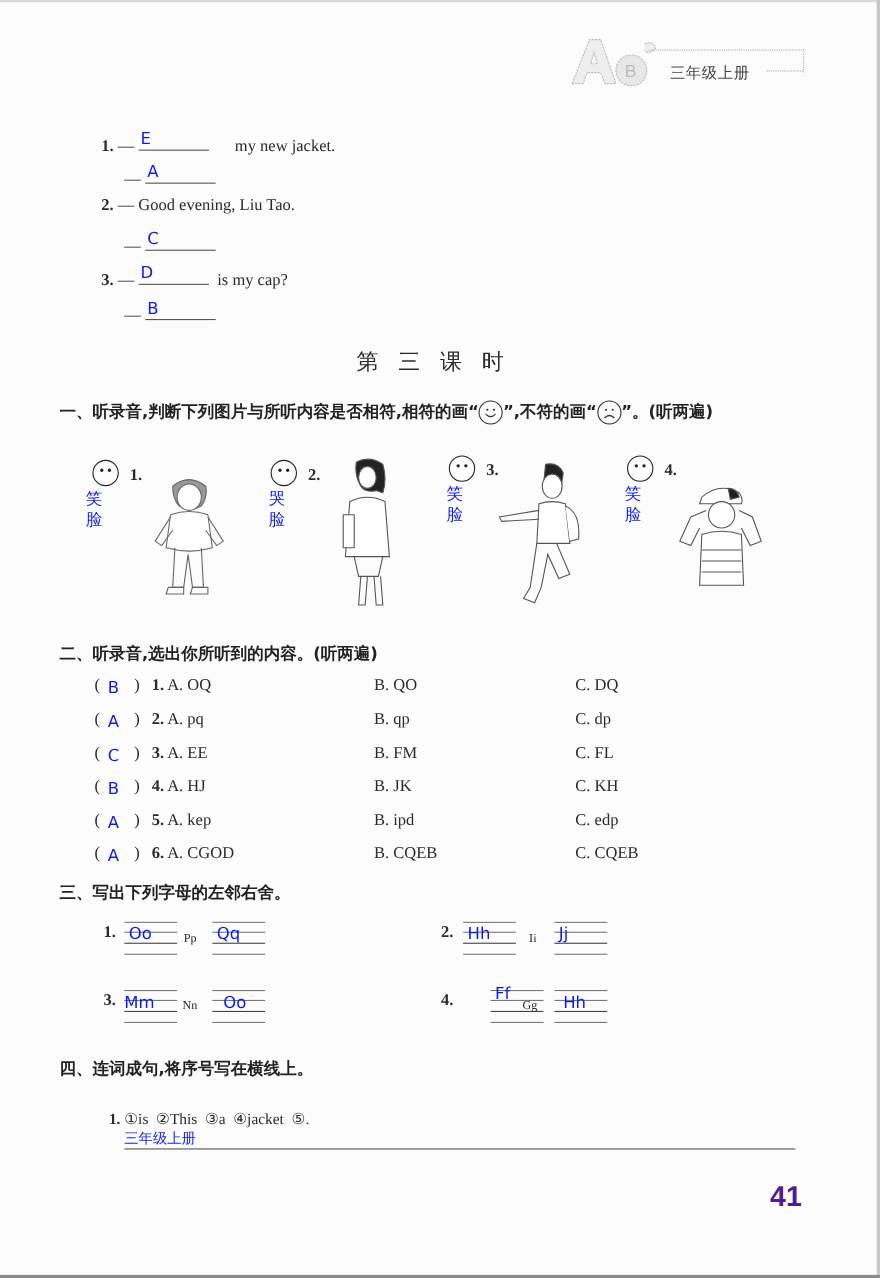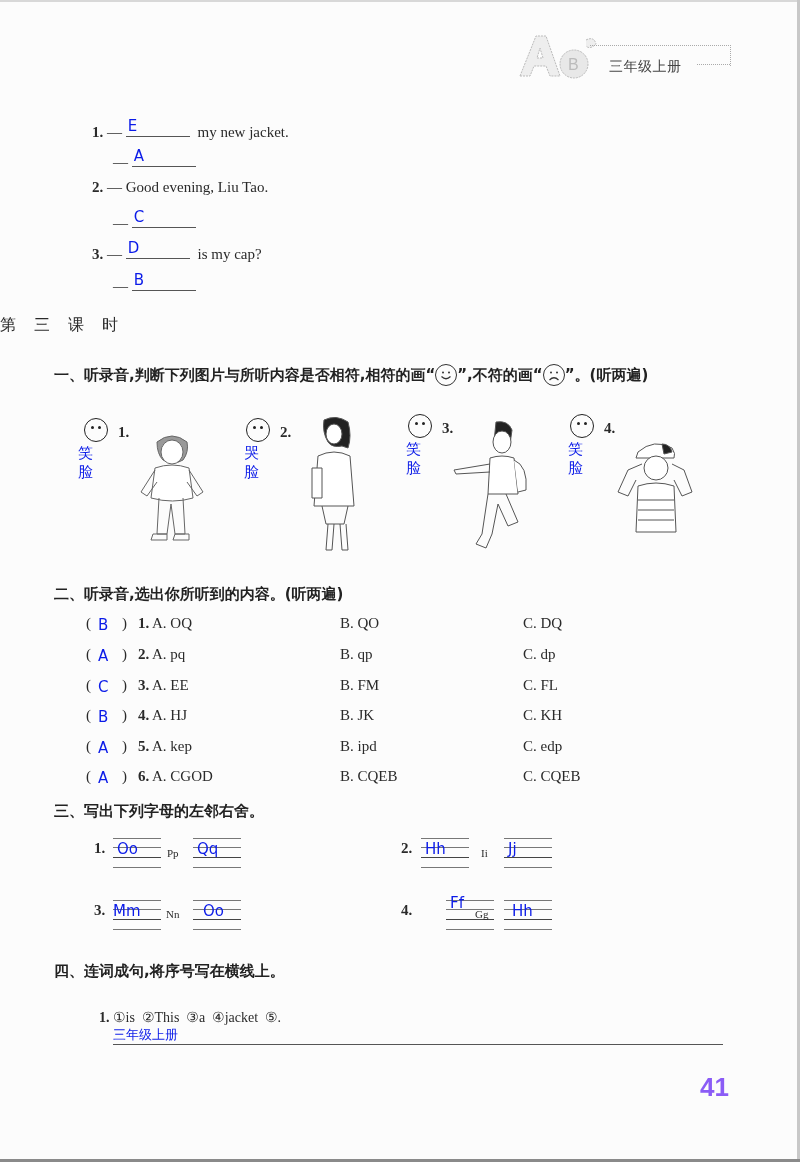--- a/index.html
+++ b/index.html
@@ -16,21 +16,21 @@
   .logo-text { left: 609px; top: 58px; font-size: 14px; color: #444; font-family: "DejaVu Sans", sans-serif; letter-spacing: 0.5px; }
   .dotbox { left: 590px; top: 45px; width: 140px; height: 20px; border-top: 1px dotted #aaa; border-right: 1px dotted #aaa; }
   .dotline { left: 697px; top: 64px; width: 33px; border-top: 1px dotted #aaa; }
 
   
   .dlg { font-size: 15px; }
   .num { font-weight: bold; }
   .uline { display: inline-block; width: 64px; border-bottom: 1px solid #555; height: 18px; vertical-align: baseline; position: relative; }
   .uline .blue { position: absolute; left: 2px; top: -1px; font-size: 15px; }
 
-  .lesson-title { left: 0; width: 800px; top: 315px; text-align: left; font-size: 16px; letter-spacing: 18px; font-family: "DejaVu Sans", sans-serif; }
+  .lesson-title { left: 0; width: 800px; top: 315px; text-align: center; font-size: 20px; letter-spacing: 18px; font-family: "DejaVu Sans", sans-serif; }
   .sec-head { font-size: 15px; font-weight: bold; font-family: "DejaVu Sans", sans-serif; color: #222; }
   .face { display: inline-block; width: 20px; height: 20px; border: 1.4px solid #333; border-radius: 50%; vertical-align: middle; position: relative; }
 
   .pic-item { position: absolute; }
   .pic-face { position: absolute; width: 22px; height: 22px; border: 1.5px solid #222; border-radius: 50%; }
   .pic-face::before, .pic-face::after { content: ""; position: absolute; top: 7px; width: 3px; height: 3px; background: #222; border-radius: 50%; }
   .pic-face::before { left: 6px; } .pic-face::after { left: 13px; }
   .pic-num { position: absolute; font-weight: bold; font-size: 15px; }
   .pic-ans { position: absolute; font-size: 15px; }
 
@@ -45,21 +45,21 @@
 
   .four-line { position: absolute; width: 48px; height: 30px; }
   .four-line i { position: absolute; left: 0; right: 0; height: 0; border-top: 1px solid #777; }
   .four-line i:nth-child(1) { top: 0; } .four-line i:nth-child(2) { top: 9px; }
   .four-line i:nth-child(3) { top: 19px; border-top: 1.4px solid #444; } .four-line i:nth-child(4) { top: 29px; }
   .four-line .blue { position: absolute; left: 4px; top: 2px; font-size: 15px; }
   .letter-num { position: absolute; font-weight: bold; font-size: 15px; }
   .letter-given { position: absolute; font-size: 11px; }
 
   .answer-line { left: 113px; top: 1044px; width: 610px; border-top: 1px solid #555; }
-  .page-num { left: 700px; top: 1072px; font-size: 26px; font-weight: bold; font-family: "Liberation Sans", sans-serif; color: #8b5cf6; }
+  .page-num { left: 700px; top: 1072px; font-size: 26px; font-weight: bold; font-family: "Liberation Sans", sans-serif; color: #4c1d95; }
   svg { display: block; }
 </style>
 </head>
 <body>
 
 <div class="page-edge-top"></div>
 <div class="page-edge-right"></div>
 <div class="page-edge-bottom"></div>
 
 <div class="abs logo">
@@ -71,21 +71,21 @@
   </svg>
 </div>
 <div class="abs dotbox"></div>
 <div class="abs dotline"></div>
 <div class="abs logo-text">三年级上册</div>
 
 <div class="abs dlg" style="left:92px; top:118px;">
   <span class="num">1.</span>
   <span>—</span>
   <span class="uline"><span class="blue">E</span></span>
-  <span style="margin-left:4px">my new jacket.</span>
+  <span style="margin-left:20px">my new jacket.</span>
 </div>
 <div class="abs dlg" style="left:113px; top:148px;">
   <span>—</span>
   <span class="uline"><span class="blue">A</span></span>
 </div>
 
 <div class="abs dlg" style="left:92px; top:179px;">
   <span class="num">2.</span>
   <span>—</span>
   <span>Good evening, Liu Tao.</span>

